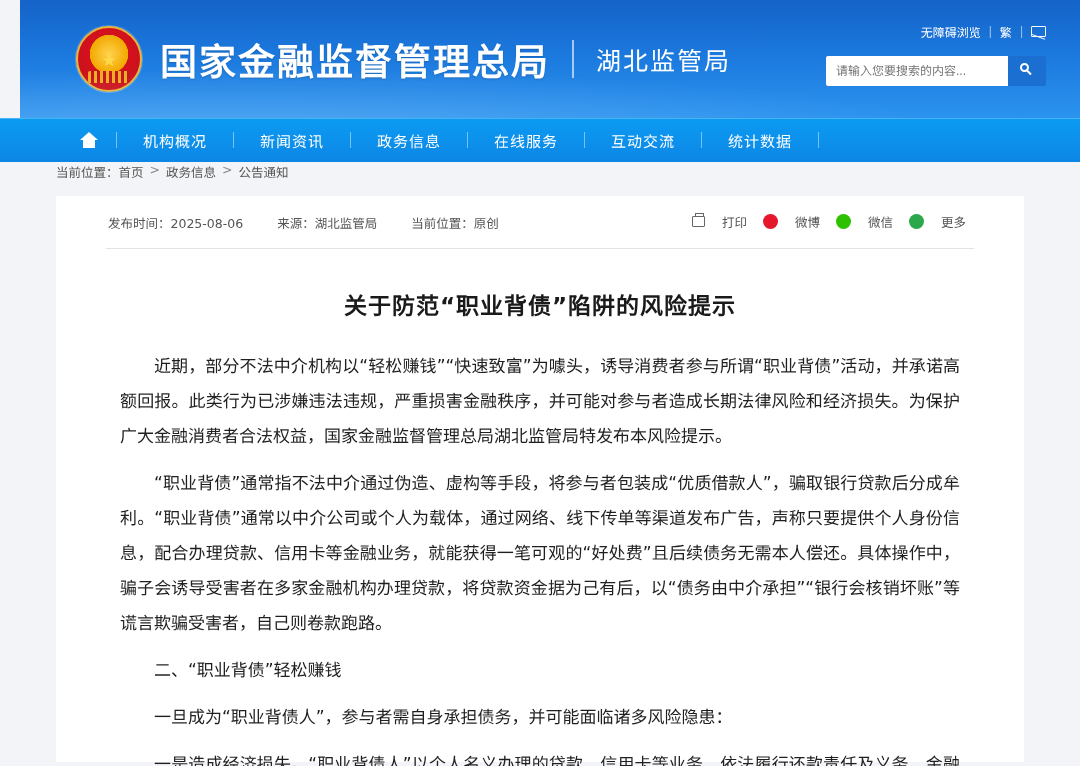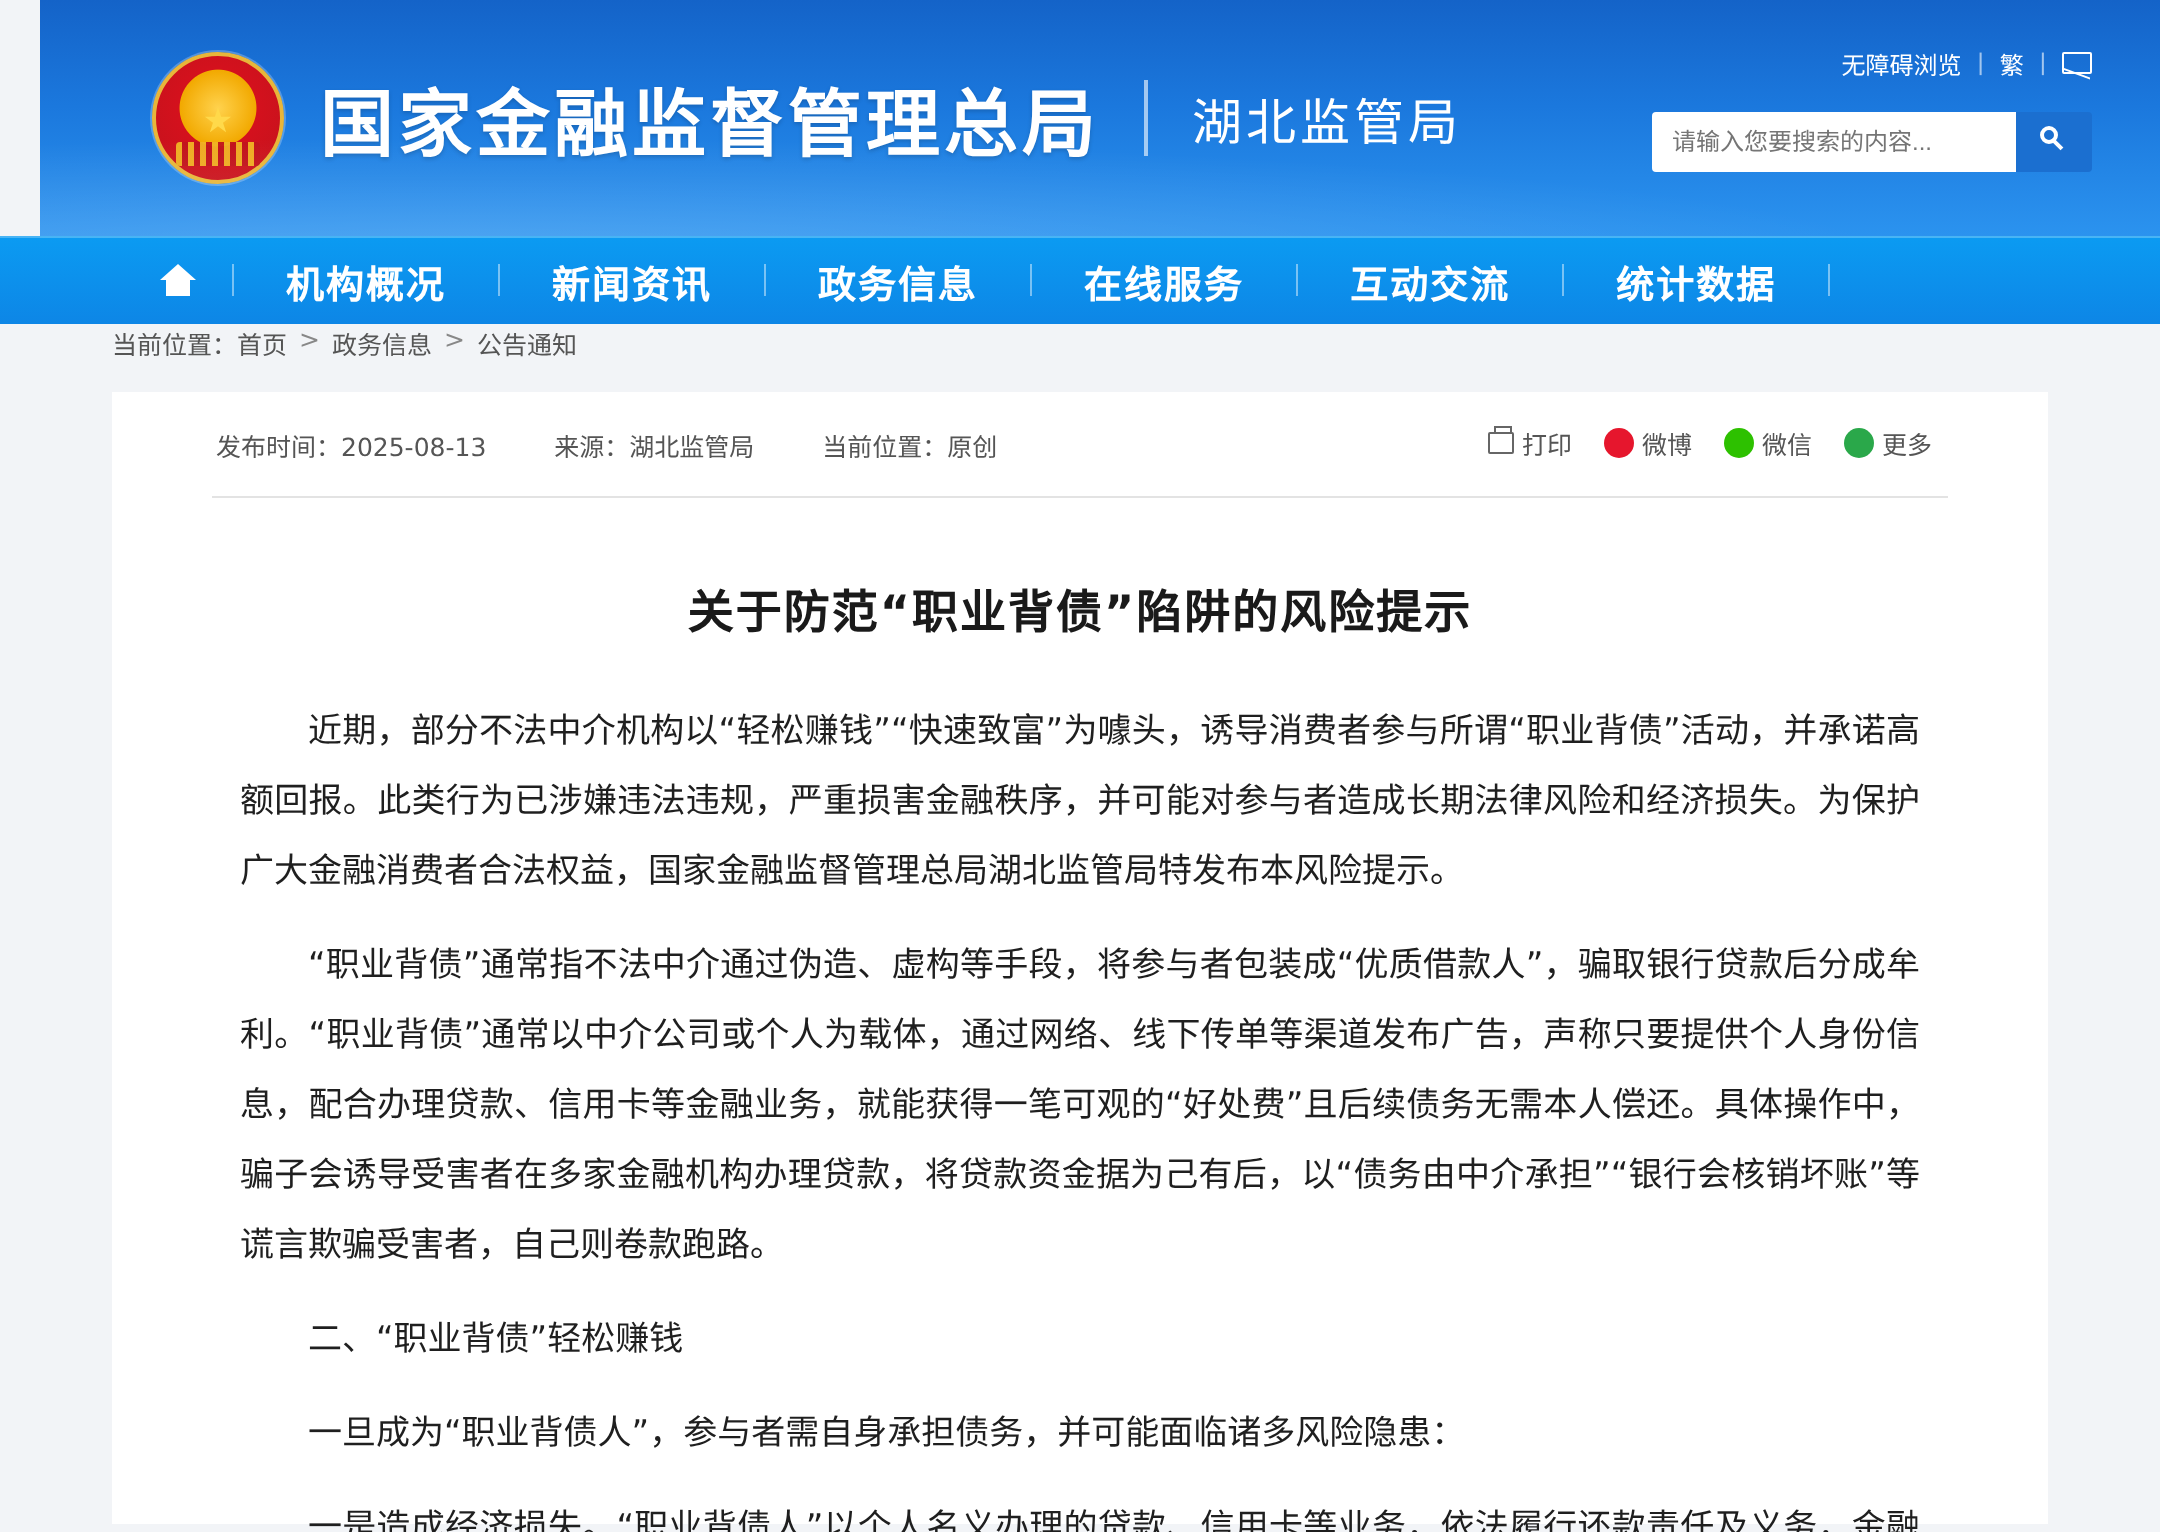--- a/index.html
+++ b/index.html
@@ -190,22 +190,22 @@
     border-bottom: 8px solid #ffffff;
   }
   .home-icon:after {
     content: "";
     position: absolute; left: 3px; top: 8px;
     width: 12px; height: 8px;
     background: #ffffff;
   }
   .nav-item {
     color: #ffffff;
-    font-size: 19px;
-    font-weight: bold;
+    font-size: 15px;
+    font-weight: normal;
     letter-spacing: 1px;
     padding: 0 26px;
     white-space: nowrap;
     font-family: "DejaVu Sans", "Liberation Sans", sans-serif;
     cursor: pointer;
   }
   .nav-sep {
     width: 1px; height: 16px;
     background: rgba(255,255,255,0.45);
   }
@@ -244,21 +244,21 @@
   .meta .m-item { margin-right: 34px; white-space: nowrap; }
   .share {
     position: absolute;
     right: 6px; top: 16px;
     display: flex;
     align-items: center;
     gap: 16px;
     font-size: 12.5px;
     color: #555;
   }
-  .share span.lbl { margin-left: 4px; font-family: Liberation Serif, serif; }
+  .share span.lbl { margin-left: 17px; font-family: Liberation Serif, serif; }
   .share-item { display: flex; align-items: center; cursor: pointer; }
   .ic-print {
     width: 13px; height: 11px;
     border: 1px solid #666;
     border-radius: 1px;
     position: relative;
     display: inline-block;
   }
   .ic-print:before {
     content: ""; position: absolute; left: 2px; top: -4px;
@@ -358,21 +358,21 @@
     <a class="crumb" href="#">首页</a>
     <span class="arrow">&gt;</span>
     <a class="crumb" href="#">政务信息</a>
     <span class="arrow">&gt;</span>
     <a class="crumb" href="#">公告通知</a>
   </div>
 
   <div class="card">
 
     <div class="meta">
-      <span class="m-item">发布时间：2025-08-13</span>
+      <span class="m-item">发布时间：2025-08-06</span>
       <span class="m-item">来源：湖北监管局</span>
       <span class="m-item">当前位置：原创</span>
 
       <div class="share">
         <div class="share-item">
           <span class="ic-print"></span>
           <span class="lbl">打印</span>
         </div>
         <div class="share-item">
           <span class="ic-circle ic-weibo"></span>

